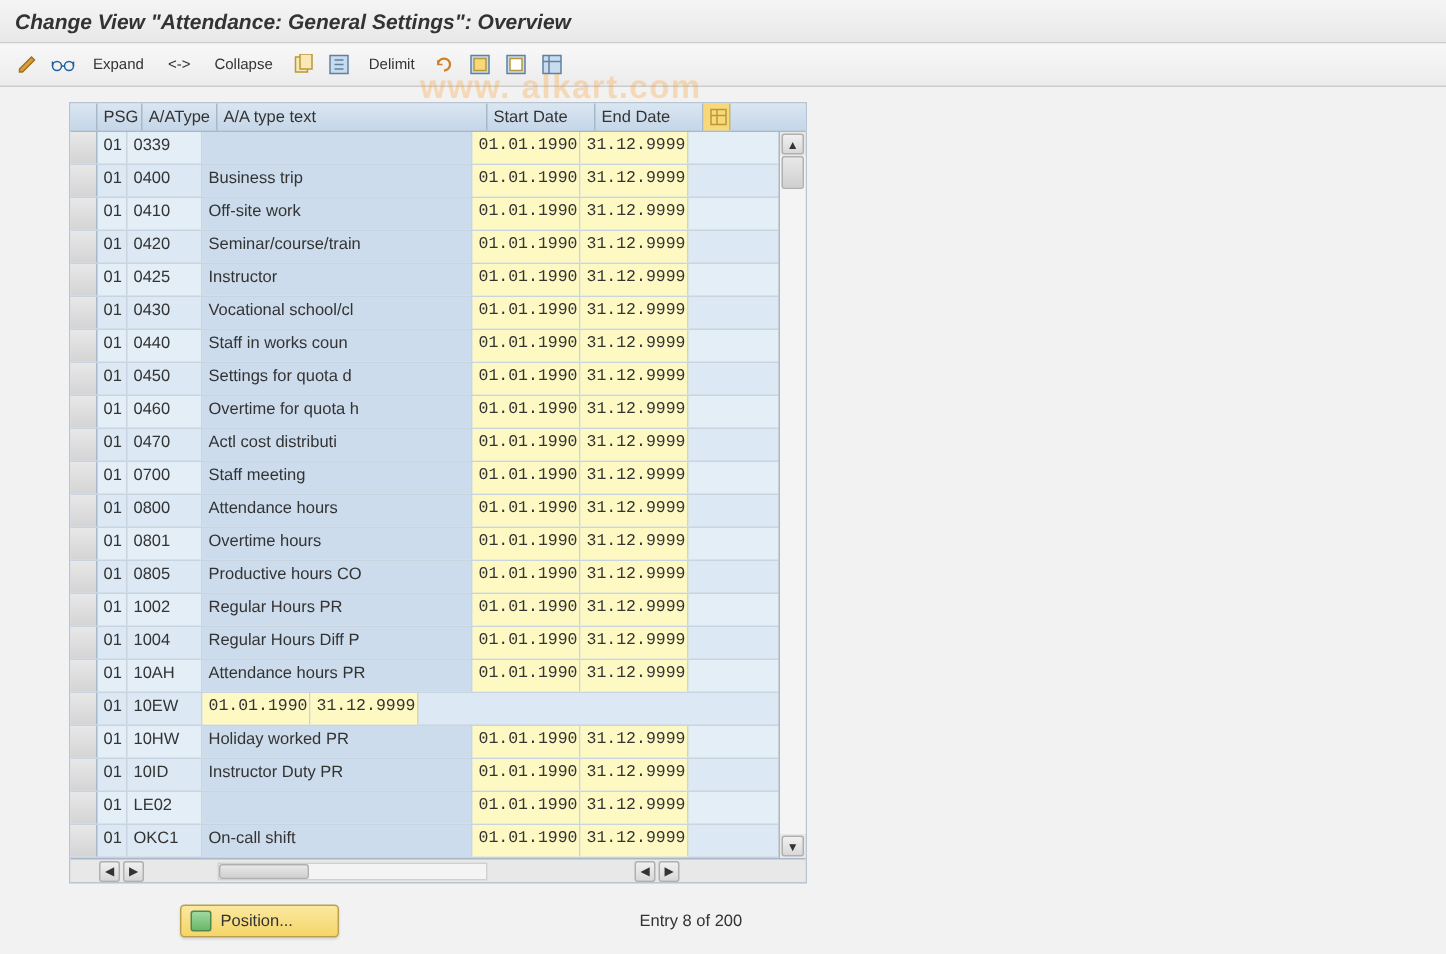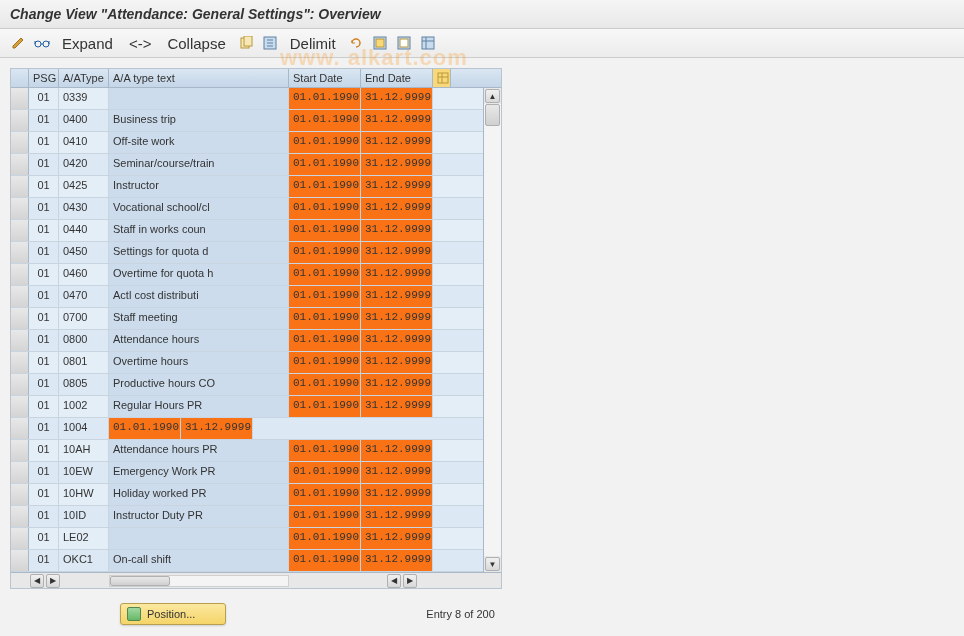--- a/index.html
+++ b/index.html
@@ -45,47 +45,48 @@
       align-items: center;
       justify-content: center;
       width: 20px;
       height: 20px;
       border: 1px solid transparent;
       border-radius: 2px;
       cursor: pointer;
     }
     .toolbar-text {
       padding: 0 6px;
-      font-size: 15px;
+      font-size: 10px;
       color: #333;
     }
     .content-wrap {
       padding: 10px;
     }
     .grid-frame {
       border: 1px solid #b8c4d0;
       background: #e4eef7;
       width: 492px;
+      margin-left: 36px;
     }
     .grid-header {
       display: flex;
       background: linear-gradient(#dae6f2, #c4d6e8);
       border-bottom: 1px solid #a8b8c8;
     }
     .grid-header .hcell {
       padding: 3px 4px;
       border-right: 1px solid #a8b8c8;
       font-size: 11px;
       color: #333;
       overflow: hidden;
       white-space: nowrap;
     }
     .hcell.sel { width: 18px; }
     .hcell.psg { width: 30px; text-align: right; }
-    .hcell.type { width: 50px; }
+    .hcell.type { width: 50px; text-align: right; }
     .hcell.text { width: 180px; }
     .hcell.start { width: 72px; }
     .hcell.end { width: 72px; }
     .hcell.cfg { width: 18px; background: #f8d878; text-align: center; cursor: pointer; }
     .grid-body { display: flex; }
     .rows { flex: 1; }
     .grow {
       display: flex;
       border-bottom: 1px solid #c8d4e0;
       background: #e4eef7;
@@ -99,24 +100,24 @@
       font-size: 11px;
       overflow: hidden;
       white-space: nowrap;
     }
     .gcell.sel {
       width: 18px;
       background: linear-gradient(#e8e8e8, #d4d4d4);
       border-right: 1px solid #a8b8c8;
       cursor: pointer;
     }
-    .gcell.psg { width: 30px; text-align: center; }
+    .gcell.psg { width: 20px; text-align: center; }
     .gcell.type { width: 50px; }
     .gcell.text { width: 180px; background: #ccdcec; color: #333; }
-    .gcell.start, .gcell.end { width: 72px; font-family: 'Courier New', monospace; font-size: 11px; background: #f97316; }
+    .gcell.start, .gcell.end { width: 72px; font-family: 'Courier New', monospace; font-size: 11px; background: #fef9c3; }
     .vscroll {
       width: 18px;
       background: #e8e8e8;
       border-left: 1px solid #a8b8c8;
       display: flex;
       flex-direction: column;
     }
     .vscroll .arrow {
       height: 14px;
       background: linear-gradient(#f0f0f0, #d8d8d8);
@@ -415,36 +416,36 @@
             <div class="gcell psg">01</div>
             <div class="gcell type">1002</div>
             <div class="gcell text">Regular Hours PR</div>
             <div class="gcell start">01.01.1990</div>
             <div class="gcell end">31.12.9999</div>
           </div>
           <div class="grow">
             <div class="gcell sel"></div>
             <div class="gcell psg">01</div>
             <div class="gcell type">1004</div>
+            <div class="gcell text">Regular Hours Diff P</div>
             <div class="gcell start">01.01.1990</div>
             <div class="gcell end">31.12.9999</div>
           </div>
           <div class="grow">
             <div class="gcell sel"></div>
             <div class="gcell psg">01</div>
             <div class="gcell type">10AH</div>
             <div class="gcell text">Attendance hours PR</div>
             <div class="gcell start">01.01.1990</div>
             <div class="gcell end">31.12.9999</div>
           </div>
           <div class="grow">
             <div class="gcell sel"></div>
             <div class="gcell psg">01</div>
             <div class="gcell type">10EW</div>
-            <div class="gcell text">Emergency Work PR</div>
             <div class="gcell start">01.01.1990</div>
             <div class="gcell end">31.12.9999</div>
           </div>
           <div class="grow">
             <div class="gcell sel"></div>
             <div class="gcell psg">01</div>
             <div class="gcell type">10HW</div>
             <div class="gcell text">Holiday worked PR</div>
             <div class="gcell start">01.01.1990</div>
             <div class="gcell end">31.12.9999</div>

